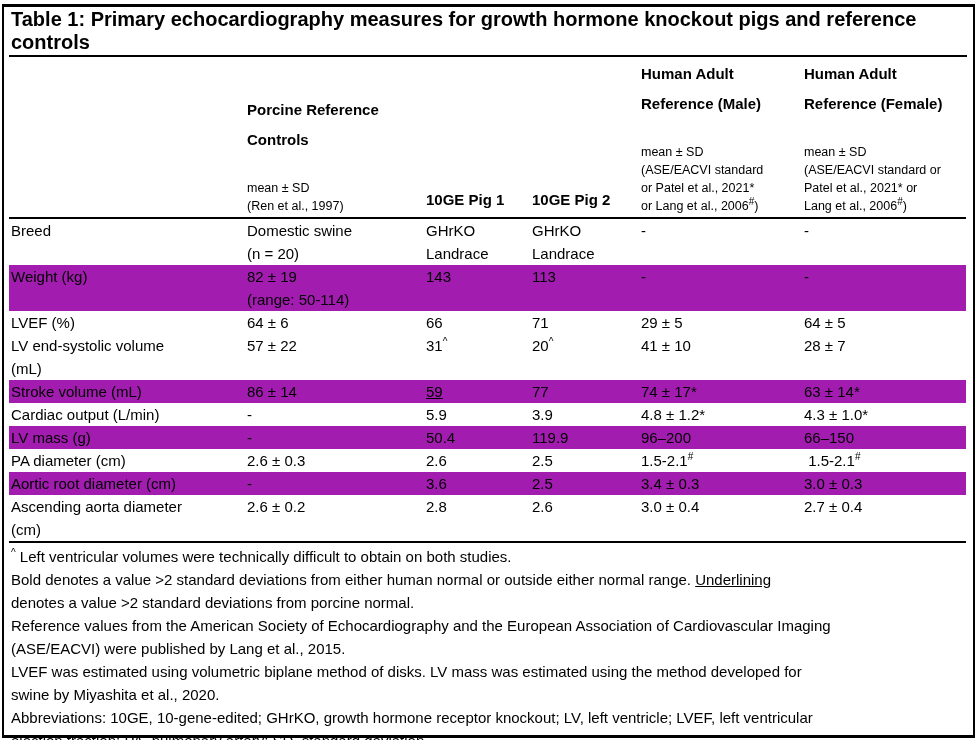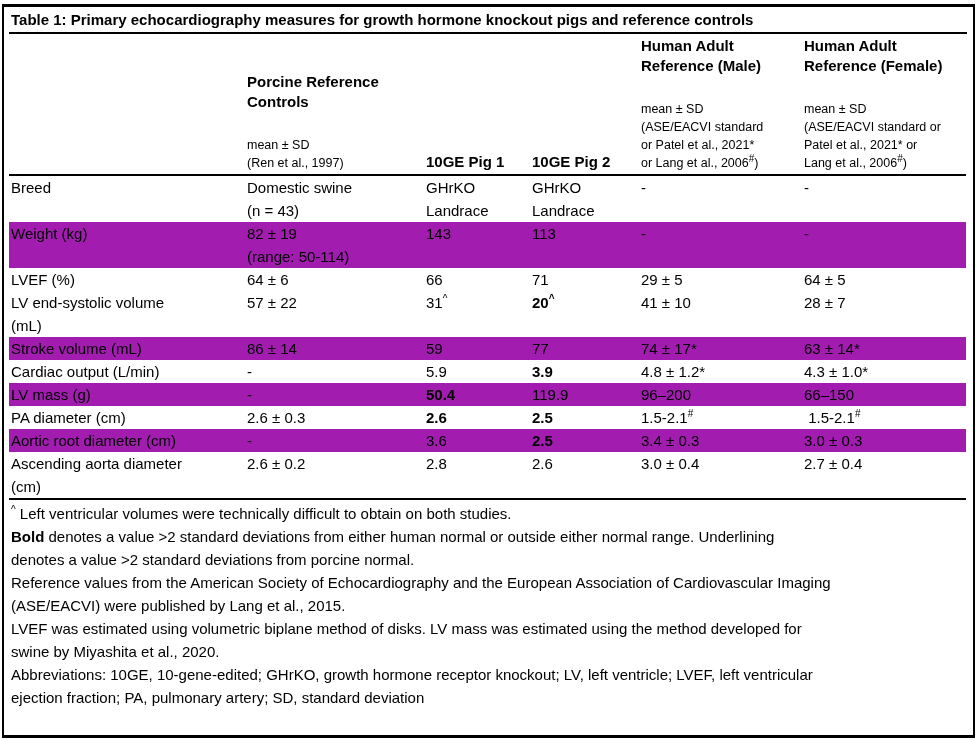--- a/index.html
+++ b/index.html
@@ -12,47 +12,47 @@
   .sheet {
     margin: 4px 2px 0 2px;
     width: 973px; height: 734px;
     border: 2px solid #000;
     border-top-width: 3px;
     border-bottom-width: 3px;
     padding: 0 6px 0 5px;
     background: #fff;
   }
   .title {
-    font-size: 15px; font-weight: bold;
+    font-size: 20px; font-weight: bold;
     line-height: 23px;
     padding: 1px 0 1px 2px;
     border-bottom: 2px solid #000;
   }
   table.echo {
     border-collapse: collapse;
     table-layout: fixed;
     width: 957px;
     border-bottom: 2px solid #000;
   }
   thead tr { border-bottom: 2px solid #000; }
   thead td { vertical-align: bottom; padding: 2px; }
-  .ch-title { font-size: 15px; font-weight: bold; line-height: 20px; white-space: pre-line; }
+  .ch-title { font-size: 15px; font-weight: bold; line-height: 30px; white-space: pre-line; }
   .ch-sub { font-size: 12.5px; line-height: 18px; white-space: pre-line; margin-top: 24px; }
   tbody td {
     font-size: 15px; line-height: 23px;
     vertical-align: top;
     padding: 0 2px;
     white-space: pre-line;
   }
   tr.shaded { background: #a21caf; }
   .footnotes { padding: 2px 0 8px 2px; font-size: 15px; line-height: 23px; }
   .fn { white-space: pre-line; }
   sup { font-size: 10px; line-height: 0; vertical-align: super; }
-  .b { font-weight: bold; margin-top: 24px; }
-  .u { }
+  .b { font-weight: normal; margin-top: 24px; }
+  .u { text-decoration: underline; }
 </style>
 </head>
 <body>
 
 <div class="sheet">
 
   <div class="title">Table 1: Primary echocardiography measures for growth hormone knockout pigs and reference controls</div>
 
   <table class="echo">
     <colgroup>
@@ -93,21 +93,21 @@
 (ASE/EACVI standard or
 Patel et al., 2021* or
 Lang et al., 2006</span><sup>#</sup><span>)</span></div>
         </td>
       </tr>
     </thead>
     <tbody>
       <tr>
         <td class="lbl">Breed</td>
         <td>Domestic swine
-(n = 43)</td>
+(n = 20)</td>
         <td>GHrKO
 Landrace</td>
         <td>GHrKO
 Landrace</td>
         <td>-</td>
         <td>-</td>
       </tr>
       <tr class="shaded">
         <td class="lbl">Weight (kg)</td>
         <td>82 ± 19

